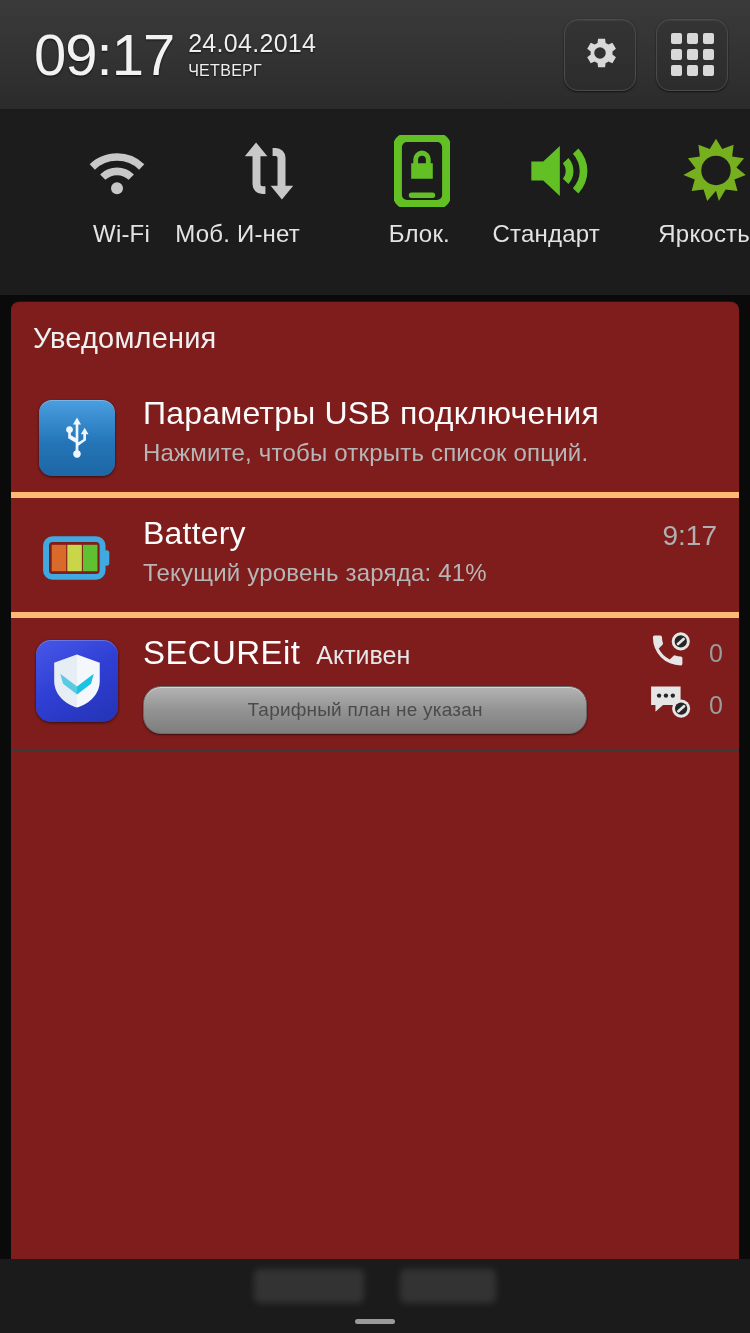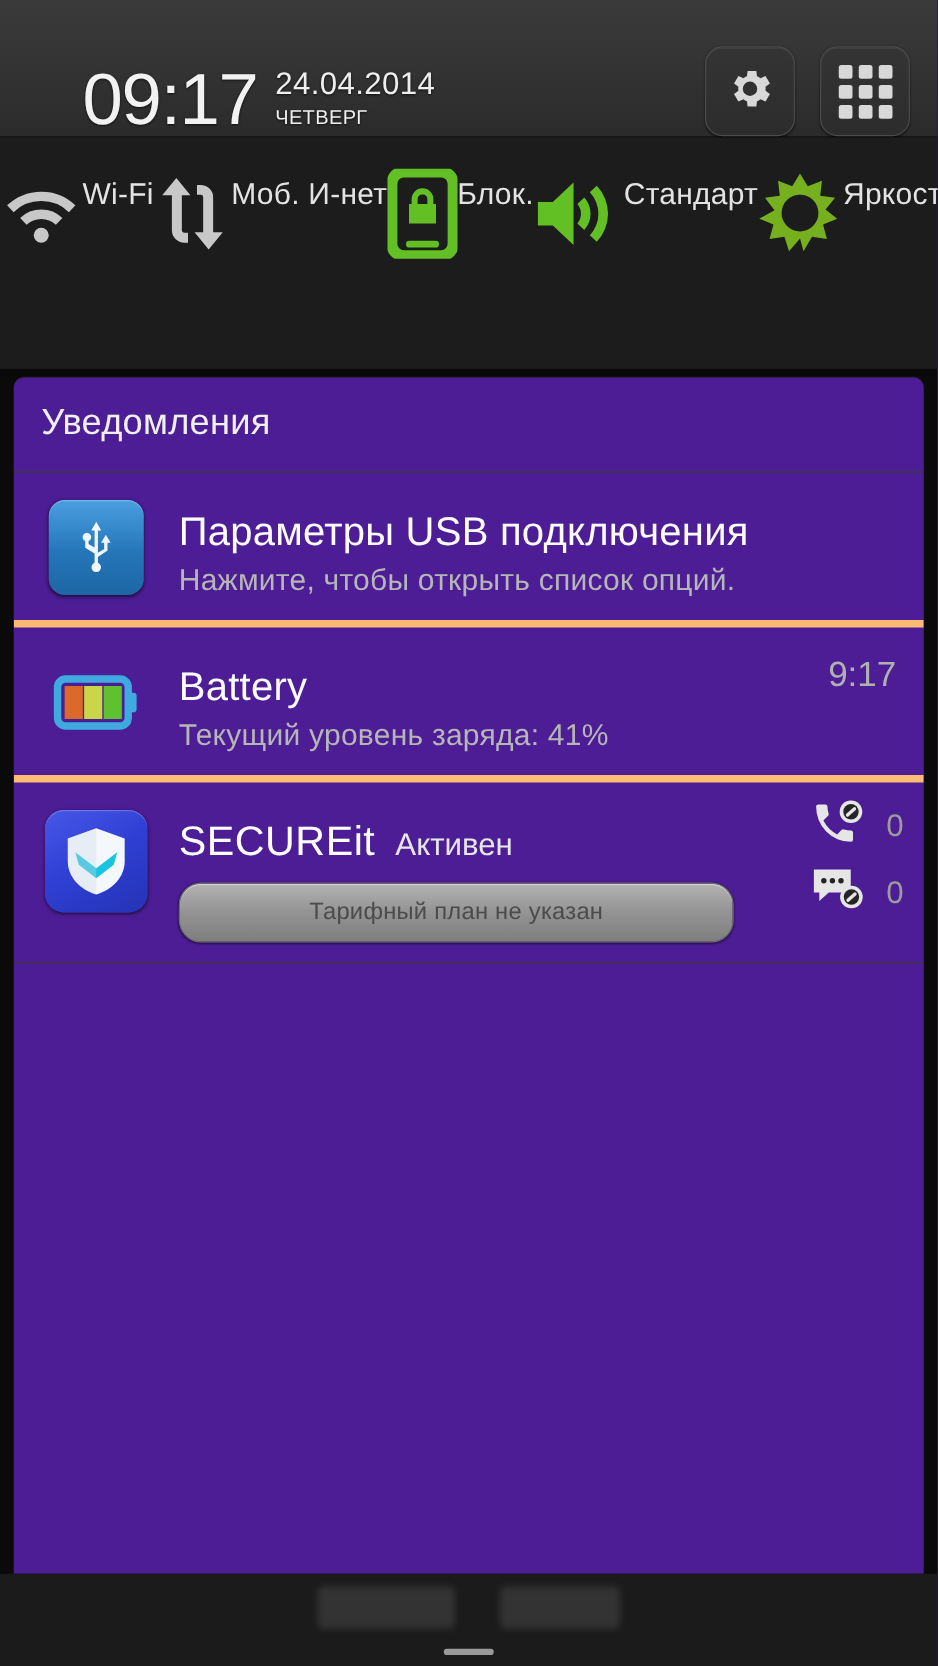--- a/index.html
+++ b/index.html
@@ -10,21 +10,21 @@
     color:#e8e8e8;
     overflow:hidden;
     position:relative;
   }
 
   
   .header{
     position:absolute; left:0; top:0; width:750px; height:110px;
     background:linear-gradient(180deg,#3a3a3a 0%,#343434 45%,#2b2b2b 100%);
     border-bottom:1px solid #1a1a1a;
-    display:flex; align-items:flex-end;padding-left:32px;
+    display:flex; align-items:center;
   }
   .clock{
     font-size:58px; line-height:58px; font-weight:400;
     color:#f2f2f2; margin-left:34px; letter-spacing:-1px;
     text-shadow:0 1px 2px rgba(0,0,0,.7);
   }
   .datewrap{ margin-left:14px; padding-top:4px; }
   .date{ font-size:25px; line-height:28px; color:#efefef; letter-spacing:.3px;
          text-shadow:0 1px 2px rgba(0,0,0,.7); }
   .weekday{ font-size:16px; line-height:28px; color:#efefef; letter-spacing:.3px;
@@ -39,42 +39,42 @@
   }
   .grid-icon{ display:grid; grid-template-columns:repeat(3,11px); gap:5px; }
   .grid-icon i{ display:block; width:11px; height:11px; background:#d8d8d8; border-radius:2px; }
 
   
   .toggles{
     position:absolute; left:0; top:110px; width:750px; height:185px;
     background:#1c1c1c;
     display:flex; align-items:flex-start; padding-top:22px;
   }
-  .tog{ flex:1; display:flex; flex-direction:row; align-items:flex-start; }
+  .tog{ flex:1; display:flex; flex-direction:column; align-items:flex-end; }
   .tog-ico{ height:78px; display:flex; align-items:center; justify-content:center; }
   .tog-lbl{ margin-top:10px; font-size:24px; color:#e3e3e3; letter-spacing:.2px; white-space:nowrap;}
 
   
   .panel{
     position:absolute; left:11px; top:302px; width:728px; height:957px;
-    background:#4c1d95;
+    background:#7f1d1d;
     border-top-left-radius:8px; border-top-right-radius:8px;
     box-shadow:0 -1px 0 rgba(255,255,255,.05);
     overflow:hidden;
   }
   .panel-title{
     font-size:29px; color:#f0f0f0; padding:20px 0 0 22px; letter-spacing:.2px;
   }
   .panel-title-rule{ margin-top:22px; height:1px; background:#3c3c3c; }
 
   .notif{ position:relative; display:flex; padding:16px 0 16px 0; }
   .notif + .notif{ border-top:6px solid #fdba74; }
   .notif-rule-bottom{ height:1px; background:#3a3a3a; }
   .n-icon{ width:132px; min-width:132px; display:flex; align-items:flex-start; justify-content:center; padding-top:6px;}
-  .n-body{ flex:1; padding-right:6px;margin-top:12px; }
+  .n-body{ flex:1; padding-right:6px; }
   .n-title{ font-size:32px; color:#fbfbfb; line-height:38px; letter-spacing:.2px; }
   .n-sub{ font-size:24px; color:#b6b6b6; line-height:30px; margin-top:6px; letter-spacing:.2px;}
   .n-time{ font-size:28px; color:#b0b0b0; position:absolute; right:22px; top:22px; }
 
   
   .ico-usb{
     width:76px;height:76px;border-radius:13px;
     background:linear-gradient(180deg,#4a9fe0 0%,#2476b8 55%,#1e66a4 100%);
     box-shadow:0 1px 3px rgba(0,0,0,.6), inset 0 1px 0 rgba(255,255,255,.25);
     display:flex;align-items:center;justify-content:center;

